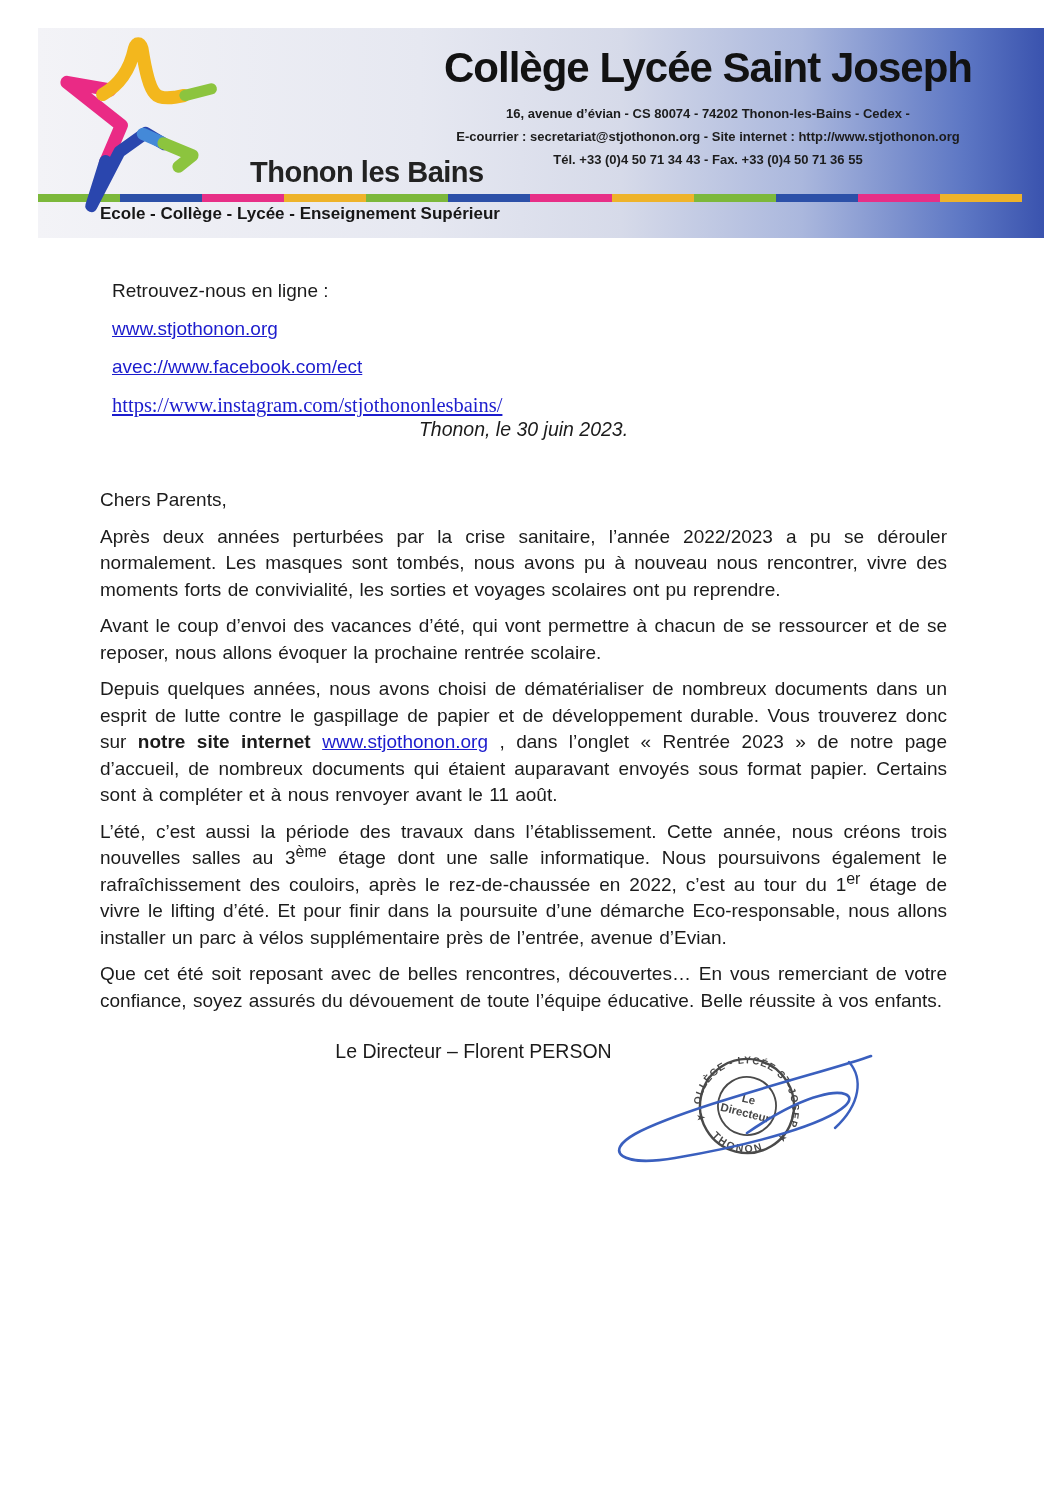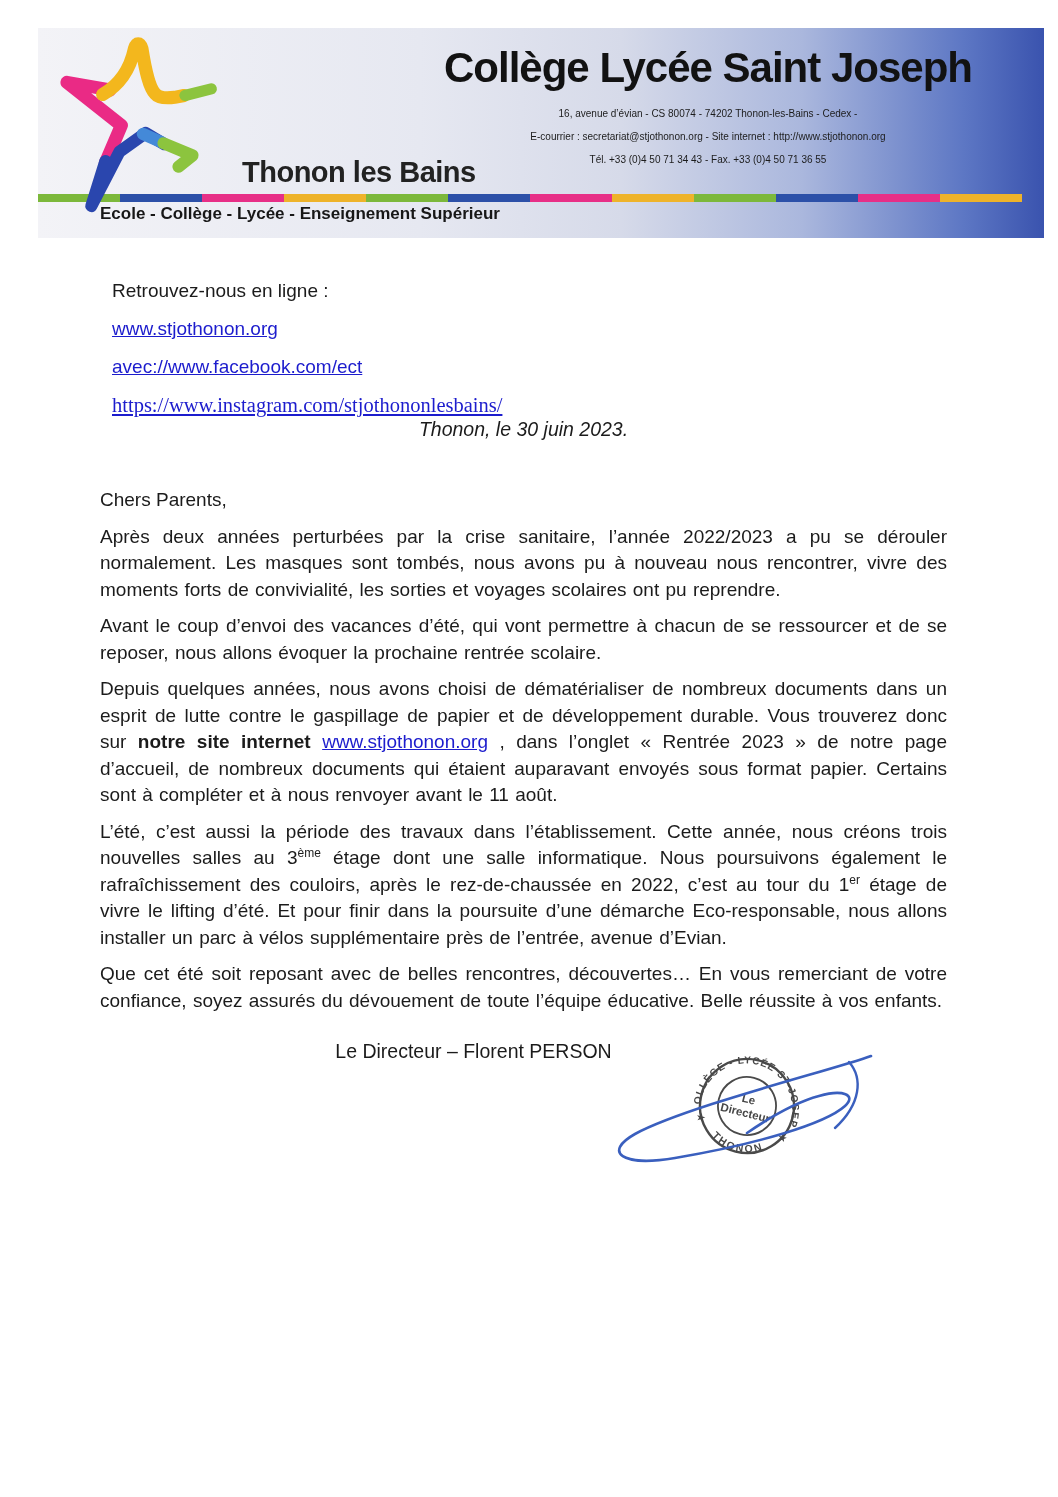--- a/index.html
+++ b/index.html
@@ -15,32 +15,32 @@
   .letterhead{
     position:absolute;left:38px;top:28px;width:1006px;height:210px;
     background:linear-gradient(90deg,#f3f3f7 0%,#e6e8f1 38%,#d6dae9 58%,#aab7dd 76%,#5d77c4 92%,#3a53ae 100%);
   }
   .logo-star{position:absolute;left:14px;top:2px;width:178px;height:204px;}
   .logo-text1{
     position:absolute;left:126px;top:82px;
     font-size:42px;font-weight:bold;color:#222;letter-spacing:-1px;
   }
   .logo-text2{
-    position:absolute;left:204px;top:128px;
+    position:absolute;left:212px;top:128px;
     font-size:29px;font-weight:bold;color:#222;letter-spacing:-0.5px;
   }
   .head-right{
     position:absolute;left:330px;top:16px;width:680px;text-align:center;
   }
   .head-title{
     font-size:42px;font-weight:bold;color:#121212;letter-spacing:-1px;
     margin:0 0 10px 0;white-space:nowrap;
   }
   .head-addr{
-    font-size:10px;font-weight:normal;color:#1c1c1c;line-height:23px;
+    font-size:13px;font-weight:bold;color:#1c1c1c;line-height:23px;
   }
   .stripe{
     position:absolute;left:0;top:166px;width:984px;height:8px;
     display:flex;
   }
   .school-types{
     position:absolute;left:62px;top:176px;
     font-size:17px;font-weight:bold;color:#171717;
   }
   
@@ -51,21 +51,21 @@
   
   .letter{position:absolute;left:100px;top:418px;width:847px;}
   .date-line{text-align:center;font-size:19.5px;margin:0 0 46px 0;font-style:italic;}
   .salutation{font-size:19px;margin:0 0 10px 0;line-height:26.5px;}
   .para{
     font-size:19px;line-height:26.5px;text-align:justify;margin:0 0 10px 0;
     word-spacing:1px;
   }
   .para a{color:#1c1ccd;text-decoration:underline;}
   .para b{font-weight:bold;}
-  sup{font-size:12px;line-height:0;}
+  sup{font-size:16px;line-height:0;}
   .director-line{
     font-size:19.5px;text-align:center;padding-right:100px;margin-top:26px;
   }
   
   .sign-zone{position:absolute;left:595px;top:1040px;width:310px;height:150px;}
   .stamp-text{fill:#474747;font-family:"Liberation Sans",sans-serif;}
 </style>
 </head>
 <body>
 

